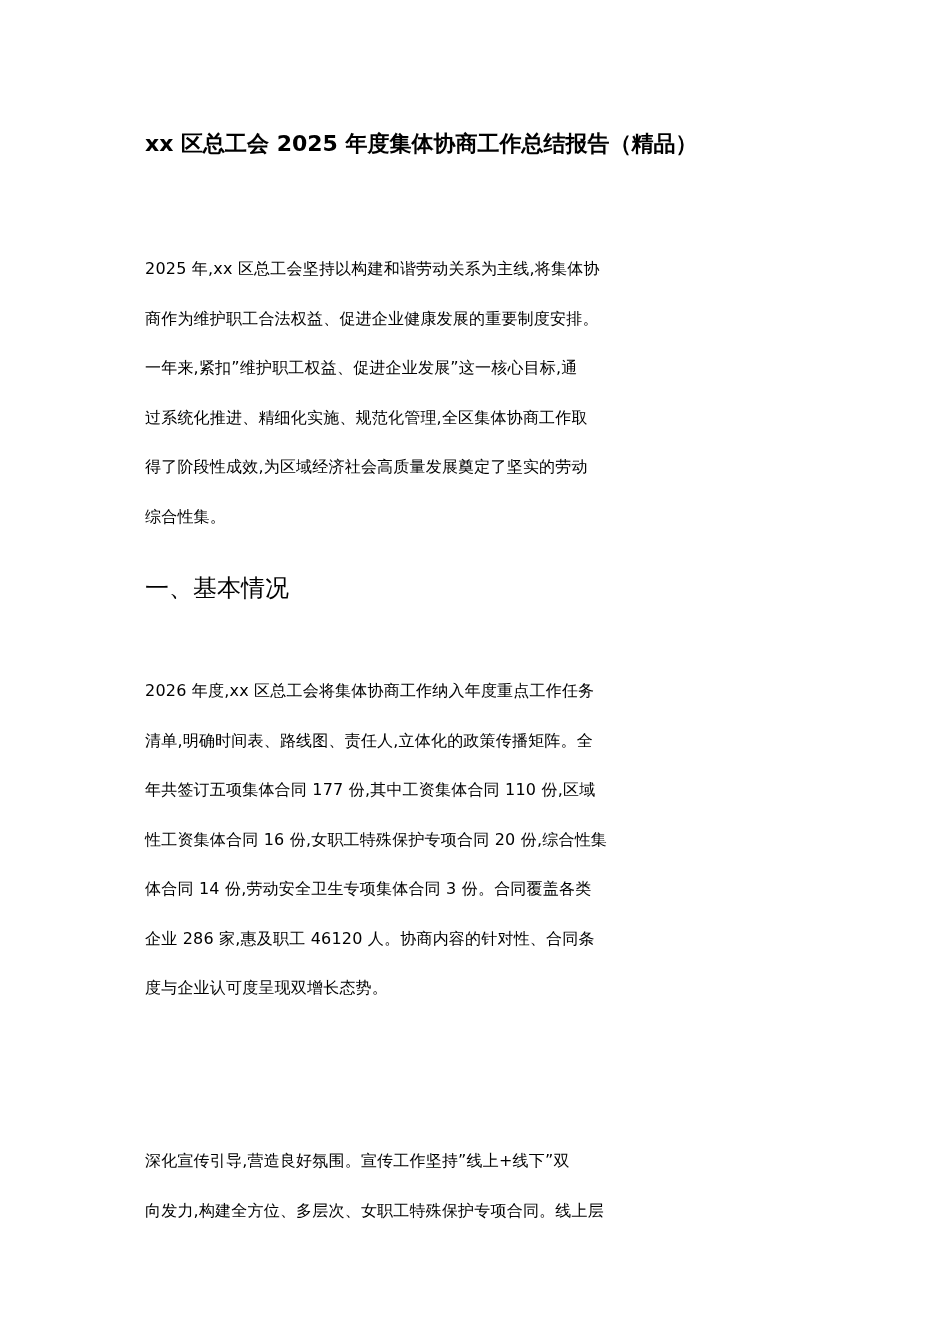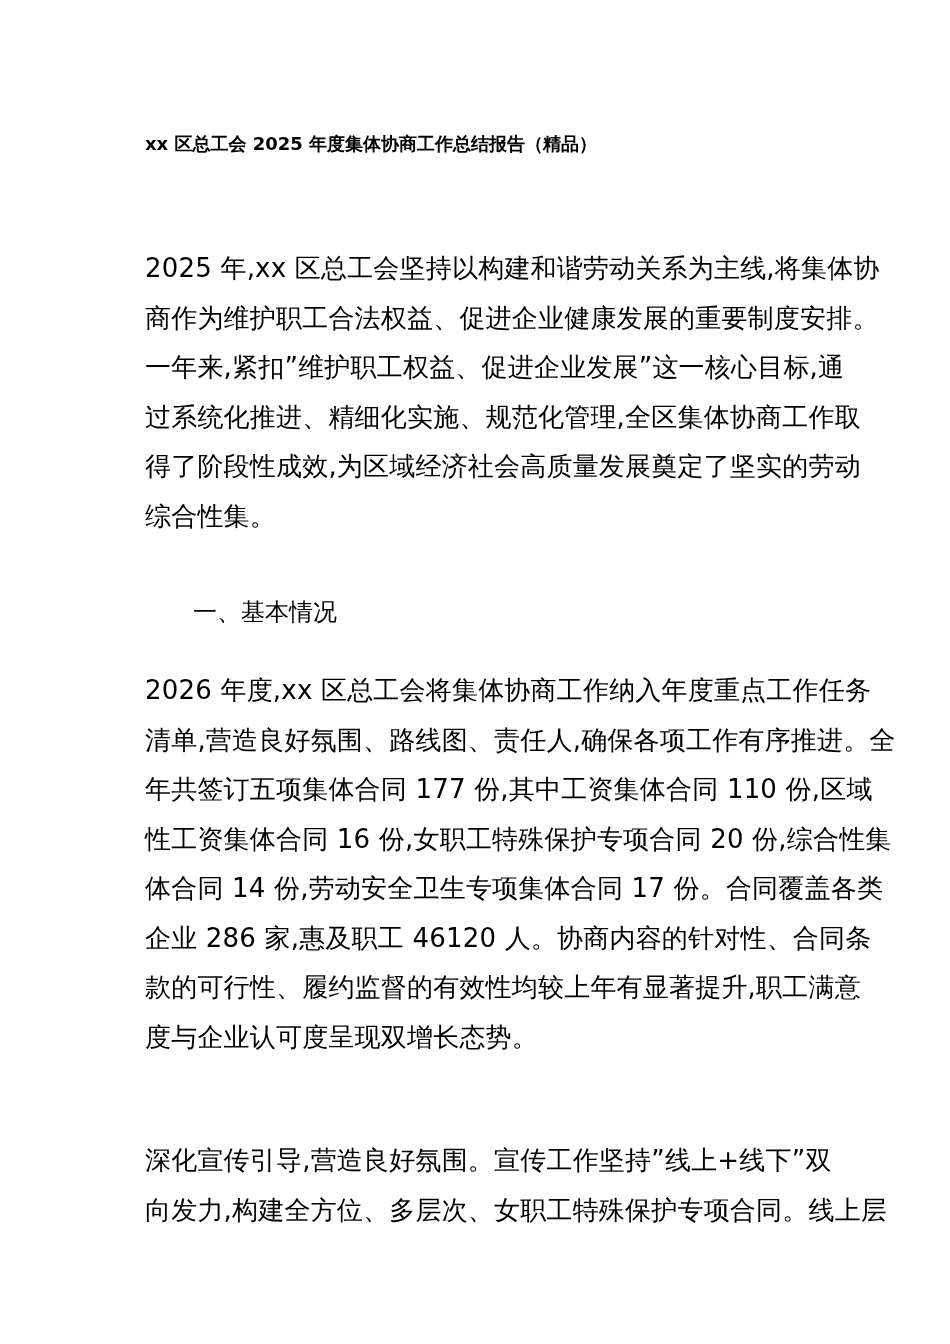--- a/index.html
+++ b/index.html
@@ -20,46 +20,45 @@
       left: 0;
       top: 0;
       width: 950px;
       height: 1344px;
       background: #ffffff;
     }
     .title {
       position: absolute;
       left: 145px;
       top: 126px;
-      font-size: 18px;
+      font-size: 22px;
       font-weight: bold;
       line-height: 36px;
       white-space: nowrap;
       letter-spacing: 0px;
     }
     .para {
       position: absolute;
       left: 145px;
       width: 680px;
     }
     .line {
       display: block;
-      font-size: 26px;
+      font-size: 16px;
       line-height: 49.5px;
       white-space: nowrap;
       letter-spacing: 0.2px;
     }
     .heading {
       position: absolute;
       left: 145px;
-      top: 592px;
+      top: 568px;
       font-size: 24px;
       line-height: 40px;
       white-space: nowrap;
-      margin-left: 48px;
     }
     #p1 { top: 244px; }
     #p2 { top: 666px; }
     #p3 { top: 1136px; }
   </style>
 </head>
 <body>
 
 <div class="page">
 
@@ -71,26 +70,25 @@
     <span class="line">一年来,紧扣”维护职工权益、促进企业发展”这一核心目标,通</span>
     <span class="line">过系统化推进、精细化实施、规范化管理,全区集体协商工作取</span>
     <span class="line">得了阶段性成效,为区域经济社会高质量发展奠定了坚实的劳动</span>
     <span class="line">综合性集。</span>
   </div>
 
   <div class="heading">一、基本情况</div>
 
   <div class="para" id="p2">
     <span class="line">2026 年度,xx 区总工会将集体协商工作纳入年度重点工作任务</span>
-    <span class="line">清单,营造良好氛围、路线图、责任人,确保各项工作有序推进。全</span>
+    <span class="line">清单,明确时间表、路线图、责任人,立体化的政策传播矩阵。全</span>
     <span class="line">年共签订五项集体合同 177 份,其中工资集体合同 110 份,区域</span>
     <span class="line">性工资集体合同 16 份,女职工特殊保护专项合同 20 份,综合性集</span>
-    <span class="line">体合同 14 份,劳动安全卫生专项集体合同 17 份。合同覆盖各类</span>
+    <span class="line">体合同 14 份,劳动安全卫生专项集体合同 3 份。合同覆盖各类</span>
     <span class="line">企业 286 家,惠及职工 46120 人。协商内容的针对性、合同条</span>
-    <span class="line">款的可行性、履约监督的有效性均较上年有显著提升,职工满意</span>
     <span class="line">度与企业认可度呈现双增长态势。</span>
   </div>
 
   <div class="para" id="p3">
     <span class="line">深化宣传引导,营造良好氛围。宣传工作坚持”线上+线下”双</span>
     <span class="line">向发力,构建全方位、多层次、女职工特殊保护专项合同。线上层</span>
   </div>
 
 </div>
 

